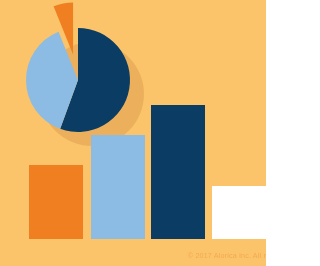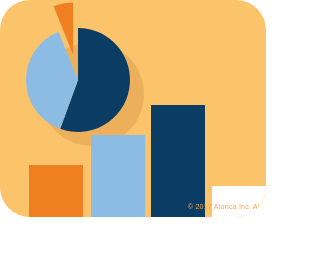--- a/index.html
+++ b/index.html
@@ -33,21 +33,21 @@
     letter-spacing: 0.15px;
     white-space: nowrap;
     line-height: 1;
     font-family: "Liberation Sans", sans-serif;
     pointer-events: none;
   }
 </style>
 </head>
 <body>
 
-<div id="stage" style="width: 266px; height: 217px; border-radius: 30px;">
+<div id="stage" style="width: 266px; height: 266px;">
 
   <div id="bg" style="background: rgb(251, 196, 106); width: 266px; height: 266px;"></div>
 
   <svg id="artwork" viewBox="0 0 266 266" width="266" height="266" xmlns="http://www.w3.org/2000/svg">
 
     <circle id="pie-shadow" cx="92" cy="94" r="52" fill="#D99A4E" fill-opacity="0.45"></circle>
 
     <g id="bar-group">
       <rect class="bar" x="29" y="165" width="54" height="74" fill="#F07F22"></rect>
       <rect class="bar" x="91" y="135" width="54" height="104" fill="#8CBCE4"></rect>

